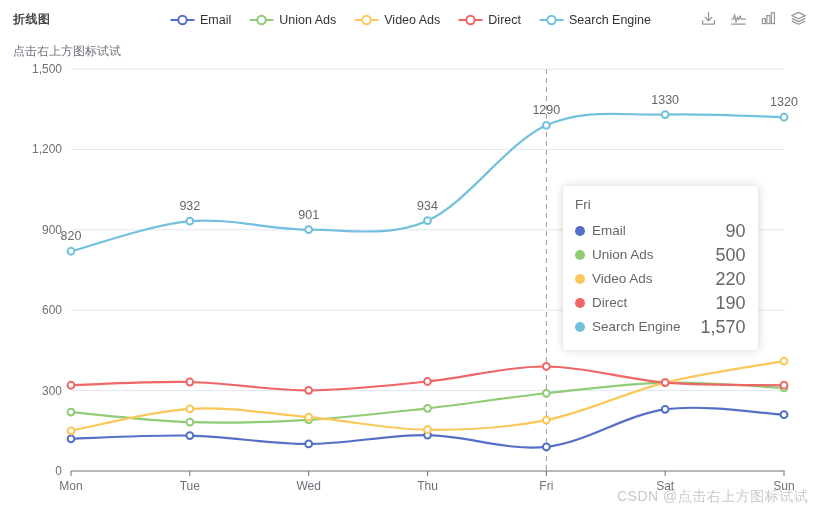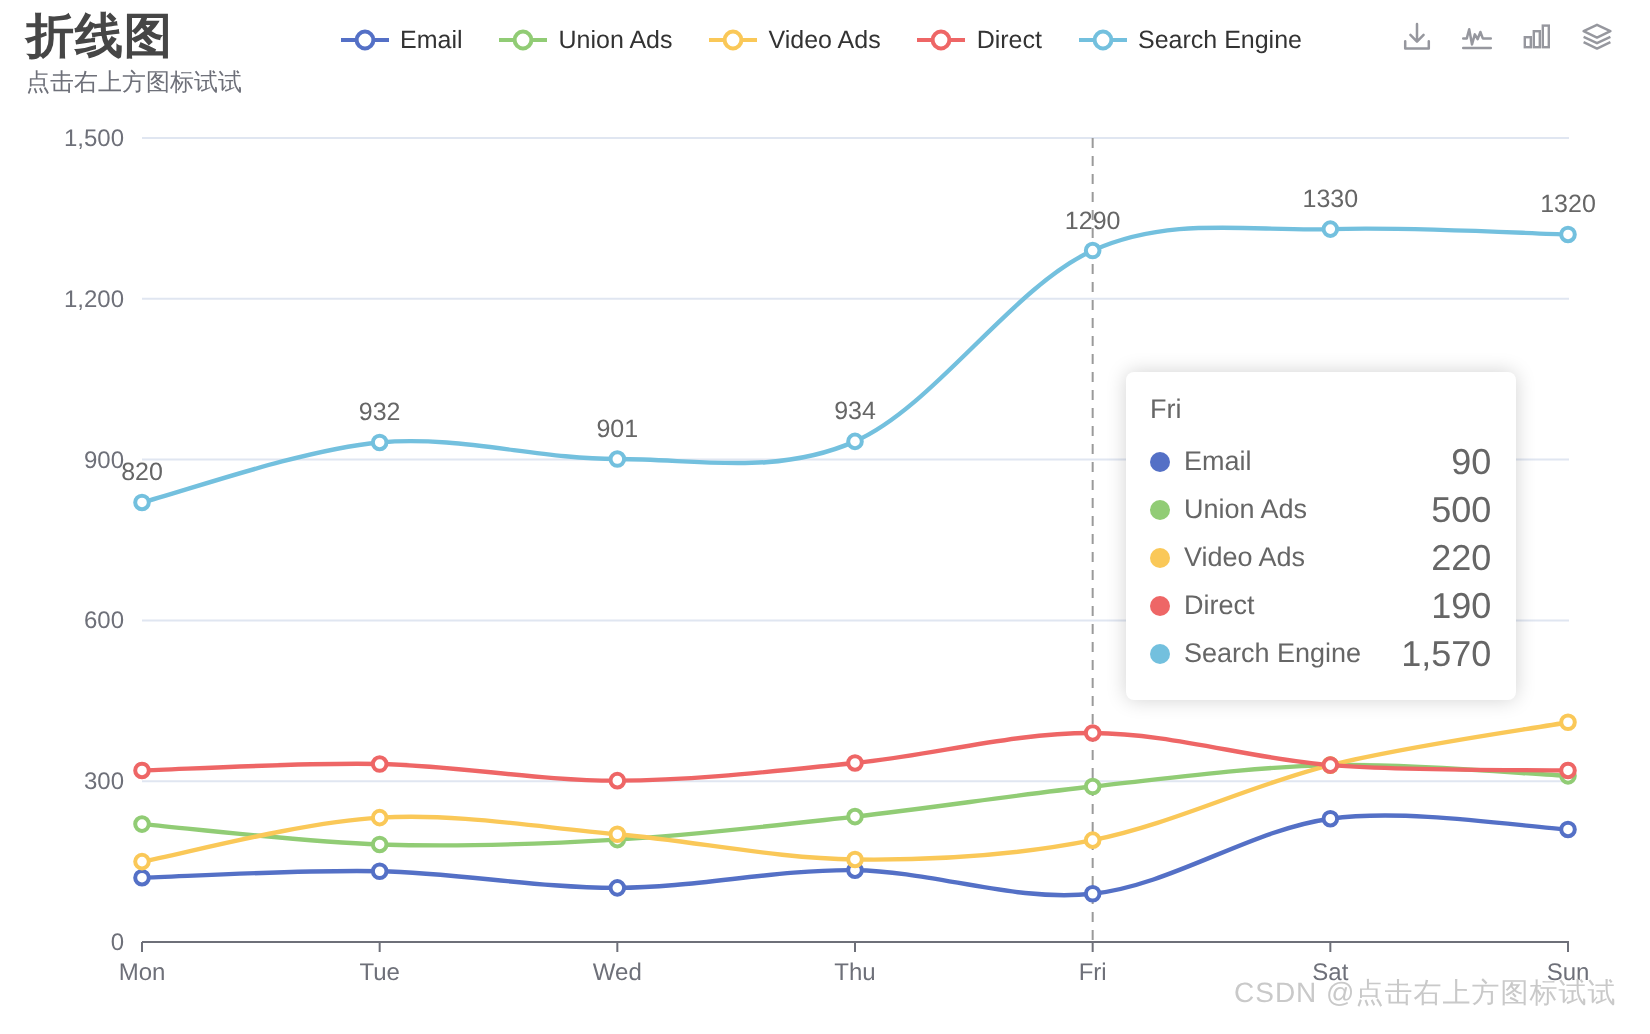--- a/index.html
+++ b/index.html
@@ -12,25 +12,25 @@
   }
   #chart-root {
     position: relative;
     width: 825px;
     height: 517px;
     background: #ffffff;
   }
   
   #title-block { position: absolute; left: 13px; top: 8px; }
   #chart-title {
-    font-size: 24px; font-weight: bold; color: #464646;
+    font-size: 12px; font-weight: bold; color: #464646;
     letter-spacing: 0.5px; line-height: 22px;
   }
   #chart-subtitle {
-    font-size: 12px; color: #6E7079; margin-top: 4px; line-height: 14px;
+    font-size: 12px; color: #6E7079; margin-top: 14px; line-height: 14px;
   }
   
   #legend {
     position: absolute; left: 170px; top: 10px;
     display: flex; align-items: center; gap: 18px;
     height: 20px;
   }
   .legend-item { display: flex; align-items: center; gap: 5px; cursor: pointer; }
   .legend-mark { display: block; }
   .legend-label { font-size: 12.5px; color: #333333; white-space: nowrap; }

